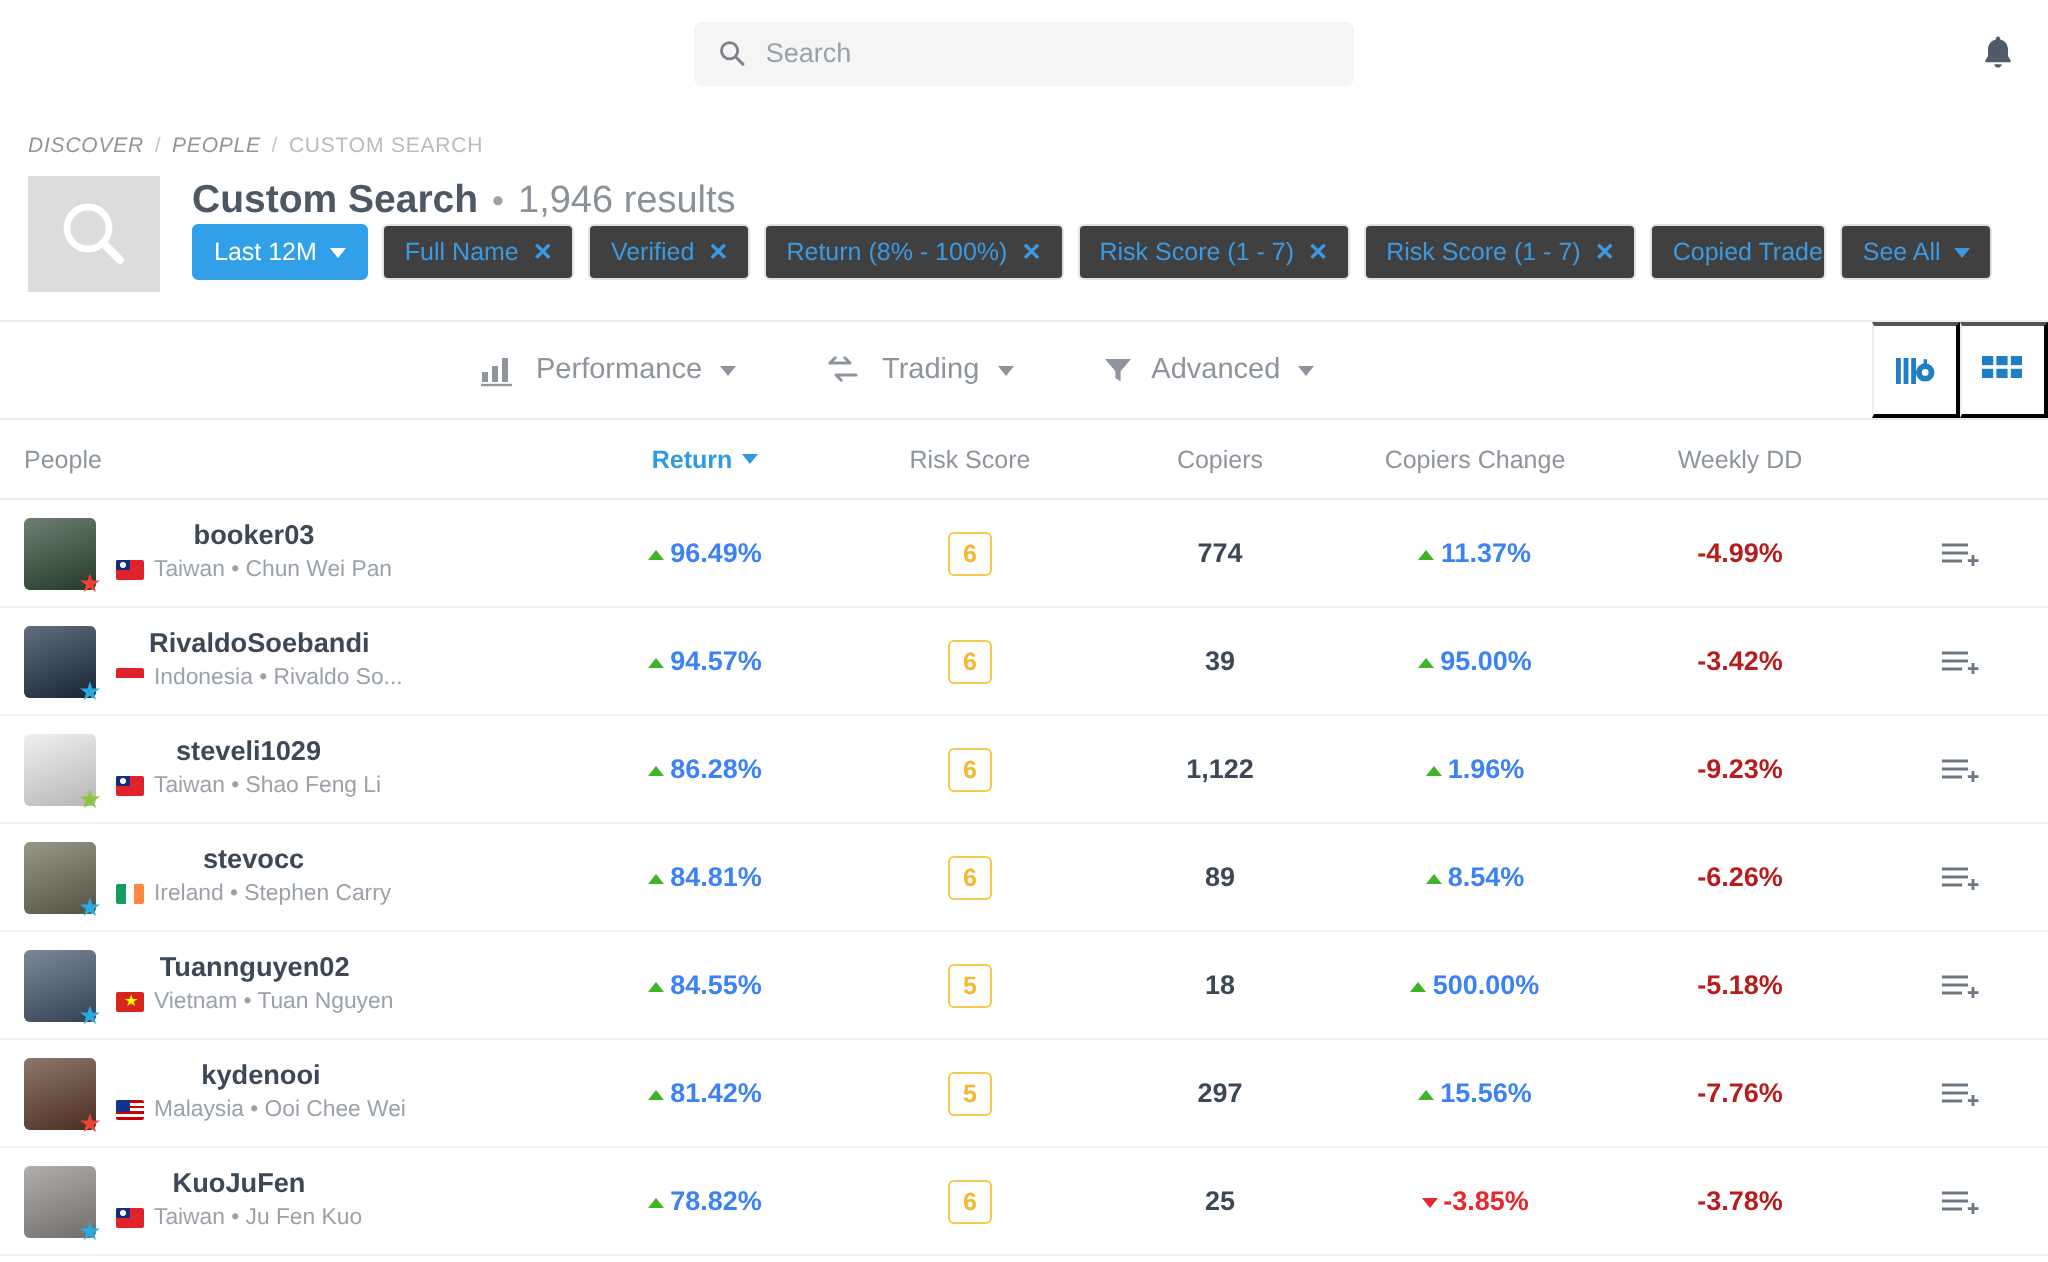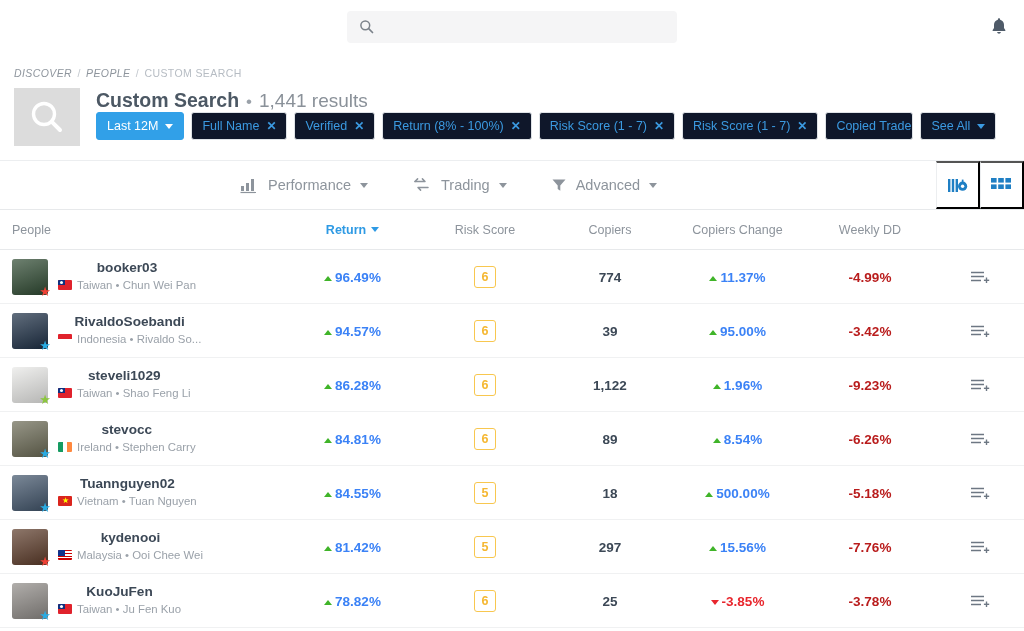--- a/index.html
+++ b/index.html
@@ -89,21 +89,21 @@
     gap: 7px;
     margin-top: 0;
     flex-wrap: nowrap;
     overflow: hidden;
     padding-right: 2px;
   }
   .chip {
     height: 28px;
     border: 1px solid #dfe3e7;
     border-radius: 3px;
-    background: #0f172a;
+    background: #404040;
     color: #3b9ae1;
     font-size: 12.5px;
     display: inline-flex;
     align-items: center;
     gap: 7px;
     padding: 0 10px;
     white-space: nowrap;
     cursor: pointer;
     flex: 0 0 auto;
   }
@@ -270,20 +270,21 @@
 </style>
 </head>
 <body>
 
 <div class="topbar">
   <div class="search-wrap">
     <svg width="15" height="15" viewBox="0 0 16 16">
       <circle cx="6.7" cy="6.7" r="4.7" fill="none" stroke="#7b828a" stroke-width="1.6"></circle>
       <line x1="10.3" y1="10.3" x2="14.4" y2="14.4" stroke="#7b828a" stroke-width="1.8" stroke-linecap="round"></line>
     </svg>
+    <input class="search-input" type="text" value="" placeholder="Search" style="">
   </div>
   <button class="bell-btn">
     <svg width="20" height="21" viewBox="0 0 20 21">
       <path d="M10 2.2c-.6 0-1.1.5-1.1 1.1v.5C6.6 4.3 5 6.3 5 8.7v3.4l-1.3 2c-.3.4 0 1 .5 1h11.6c.5 0 .8-.6.5-1l-1.3-2V8.7c0-2.4-1.6-4.4-3.9-4.9v-.5c0-.6-.5-1.1-1.1-1.1z" fill="#4f5b69"></path>
       <path d="M8.1 16.1c.2 1 1 1.7 1.9 1.7s1.7-.7 1.9-1.7z" fill="#4f5b69"></path>
     </svg>
   </button>
 </div>
 
 <div class="breadcrumb">
@@ -298,21 +299,21 @@
   <div class="head-thumb">
     <svg width="38" height="38" viewBox="0 0 38 38">
       <circle cx="16" cy="16" r="10.5" fill="none" stroke="#ffffff" stroke-width="3.4"></circle>
       <line x1="23.6" y1="23.6" x2="32" y2="32" stroke="#ffffff" stroke-width="4" stroke-linecap="round"></line>
     </svg>
   </div>
   <div class="head-right">
     <div class="title-line">
       <span class="title-main">Custom Search</span>
       <span class="title-dot">•</span>
-      <span class="title-count">1,441 results</span>
+      <span class="title-count">1,946 results</span>
     </div>
     <div class="chips">
       <button class="chip primary">
         <span>Last 12M</span>
         <i class="caret"></i>
       </button>
       <button class="chip">
         <span>Full Name</span>
         <span class="x">✕</span>
       </button>

